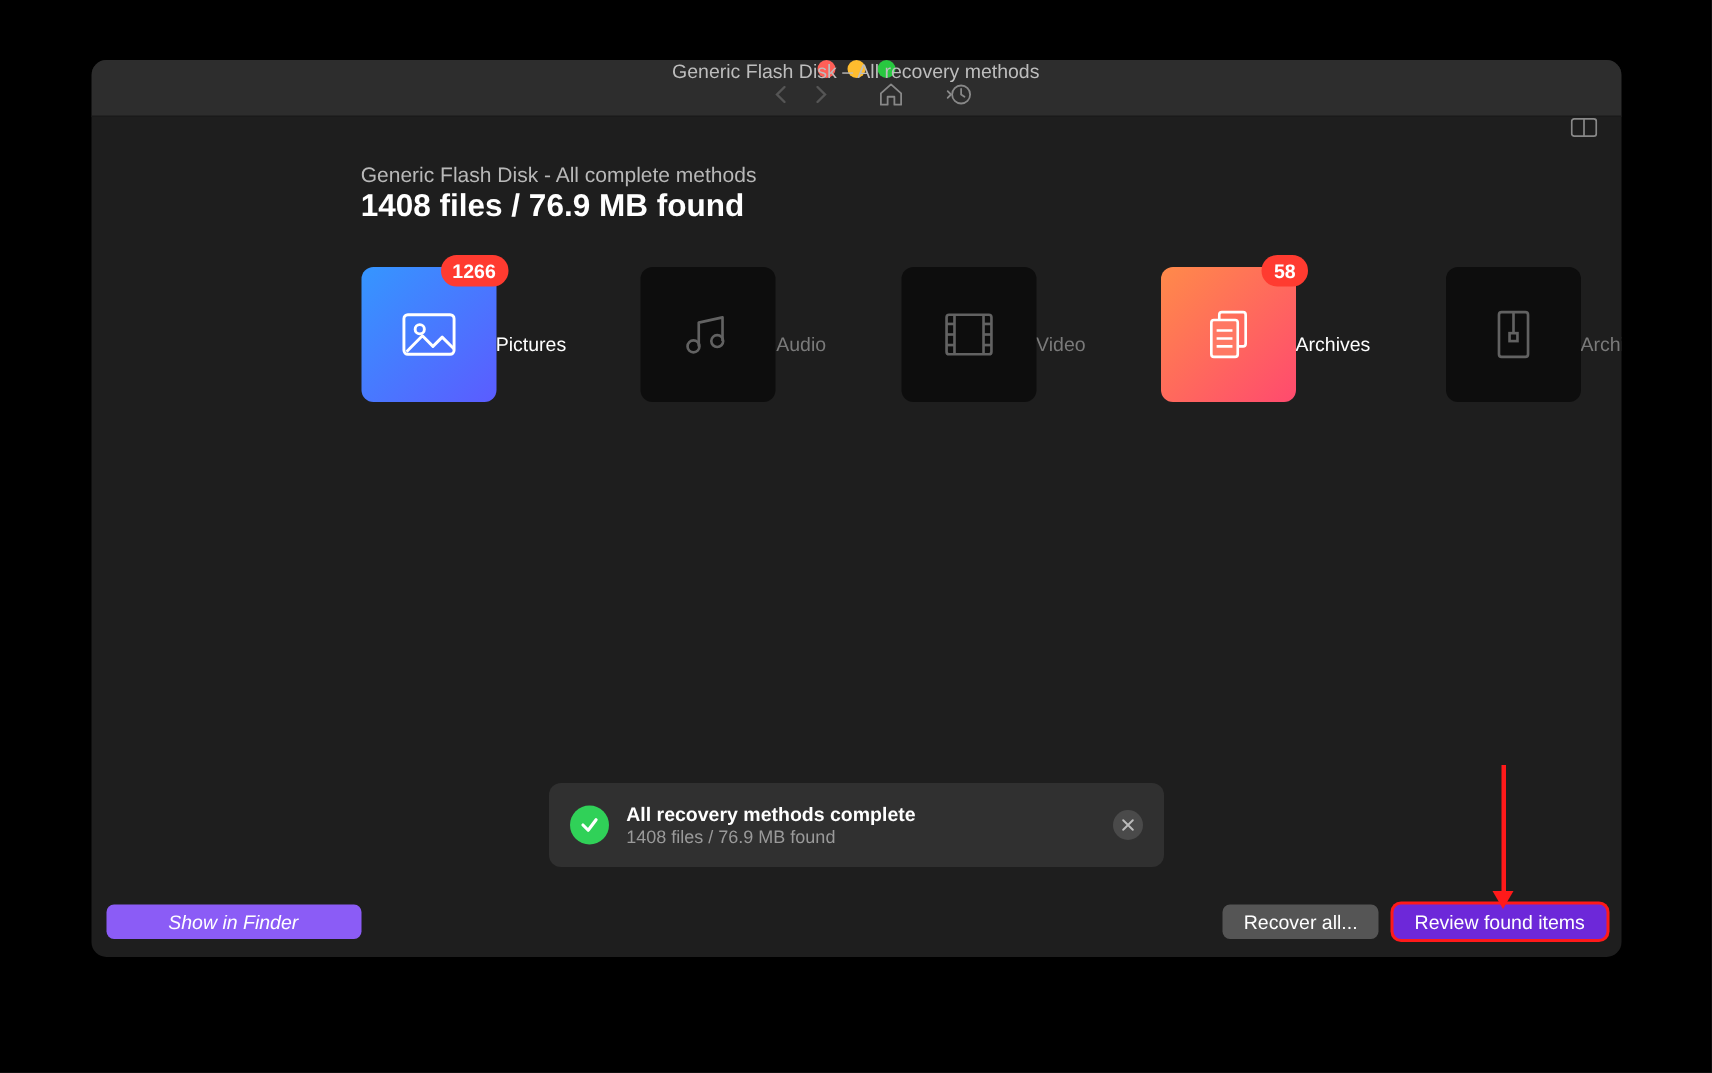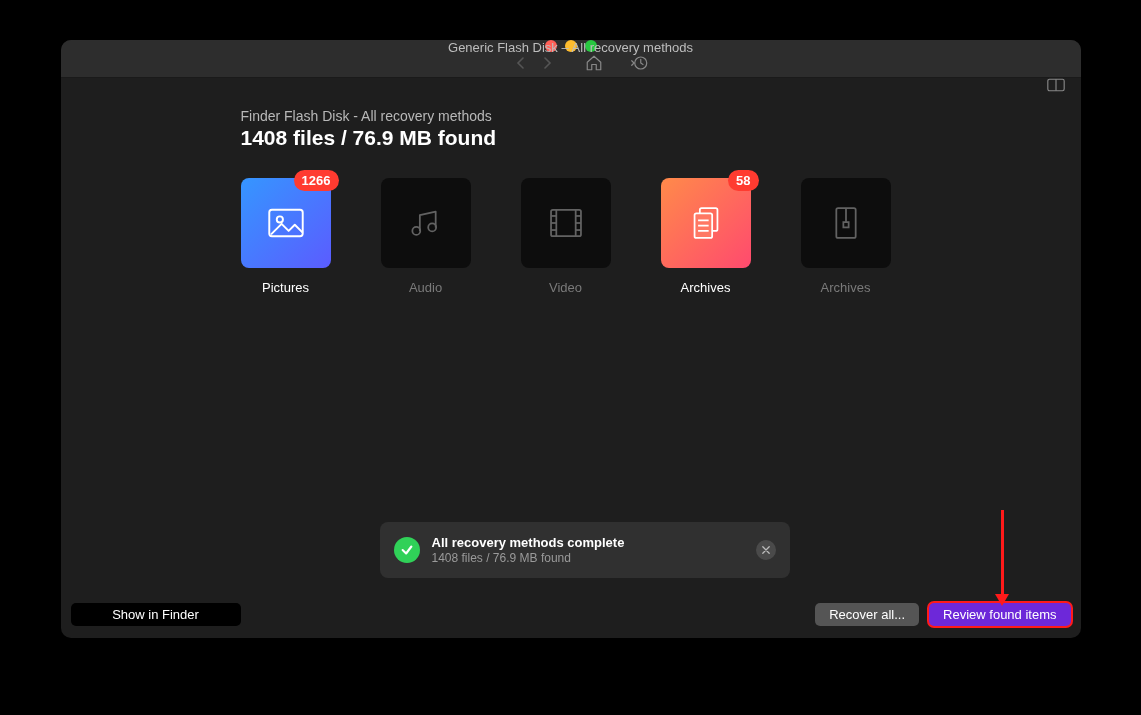--- a/index.html
+++ b/index.html
@@ -52,42 +52,42 @@
   
   .content {
     flex:1;
     padding: 30px 30px 0 180px;
     color:#fff;
     position: relative;
   }
   .breadcrumb { color:#b8b8b8; font-size:14px; margin-bottom:2px; }
   .heading { color:#fff; font-size:21px; font-weight:700; margin-bottom:28px; }
   .categories { display:flex; gap:50px; }
-  .cat { display:flex; flex-direction:column; align-items:center; cursor:pointer; position:relative; }
+  .cat { display:flex; flex-direction:row; align-items:center; cursor:pointer; position:relative; }
   .cat .tile {
     width:90px; height:90px; border-radius:8px;
     display:flex; align-items:center; justify-content:center;
     position: relative;
   }
   .cat .tile.inactive { background:#0d0d0d; }
   .cat .label { margin-top:12px; font-size:13px; color:#fff; font-weight:500; }
   .cat.inactive .label { color:#7a7a7a; }
   .tile.pictures { background: linear-gradient(135deg, #3596ff 0%, #5b5cff 100%); }
   .tile.documents { background: linear-gradient(135deg, #ff8a4a 0%, #ff4a6e 100%); }
   .badge {
     position:absolute; top:-8px; right:-8px;
     background:#ff3b30; color:#fff; font-size:13px; font-weight:600;
     padding:3px 8px; border-radius:12px; min-width:22px; text-align:center;
   }
   .tile svg { width:44px; height:44px; }
   .tile.inactive svg { opacity:0.35; }
   
   .toast {
     position:absolute;
-    left: 319px;
+    left: 305px;
     bottom: 60px;
     width: 410px;
     height: 56px;
     background:#303030;
     border-radius:8px;
     display:flex;
     align-items:center;
     padding:0 14px;
     gap:12px;
   }
@@ -108,21 +108,21 @@
   .footer {
     height:40px;
     display:flex;
     align-items:center;
     padding:0 10px 8px 10px;
   }
   .btn {
     background:#555; color:#fff; font-size:13px;
     padding:4px 14px; border-radius:5px; text-align: center; cursor:pointer; border:none;
   }
-  .btn.finder { background:#000000; width:170px; }
+  .btn.finder { background:#8b5cf6; width:170px;font-style:italic; }
   .spacer { flex:1; }
   .btn.recover { background:#555; margin-right:10px; }
   .btn.review {
     background:#6d28d9; color:#fff;
     box-shadow: 0 0 0 2px #ff1a1a;
   }
   
   .arrow-wrap {
     position:absolute;
     left: 1000px; top: 510px;
@@ -175,21 +175,21 @@
       <div class="nav-btn">
         <svg width="18" height="14" viewBox="0 0 22 16">
             <rect x="1" y="1" width="20" height="14" rx="2" stroke="currentColor" stroke-width="1.4" fill="none"></rect>
             <line x1="11" y1="1" x2="11" y2="15" stroke="currentColor" stroke-width="1.4"></line>
           </svg>
       </div>
     </div>
   </div>
 
   <div class="content">
-    <div class="breadcrumb">Finder Flash Disk - All recovery methods</div>
+    <div class="breadcrumb">Generic Flash Disk - All complete methods</div>
     <div class="heading">1408 files / 76.9 MB found</div>
 
     <div class="categories">
 
       <div class="cat">
         <div class="tile pictures">
           <svg viewBox="0 0 50 50">
             <rect x="6" y="10" width="38" height="30" rx="3" stroke="#fff" stroke-width="2.2" fill="none"></rect>
             <circle cx="18" cy="21" r="3.5" stroke="#fff" stroke-width="2.2" fill="none"></circle>
             <path d="M8 38 L20 26 L28 34 L35 27 L44 36" stroke="#fff" stroke-width="2.2" fill="none" stroke-linejoin="round"></path>

